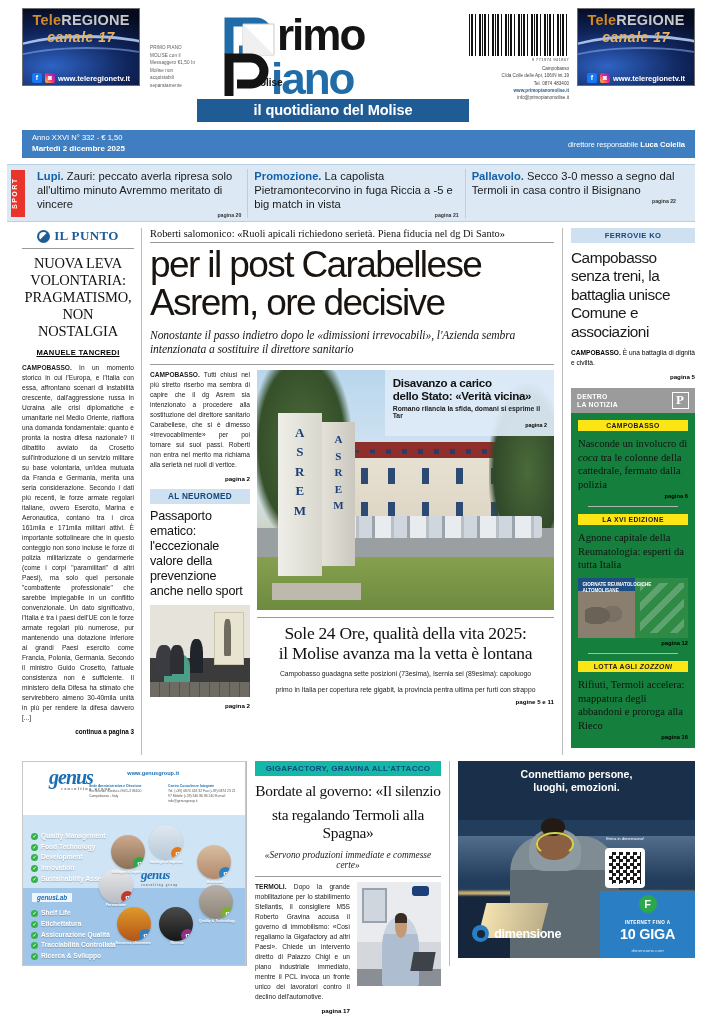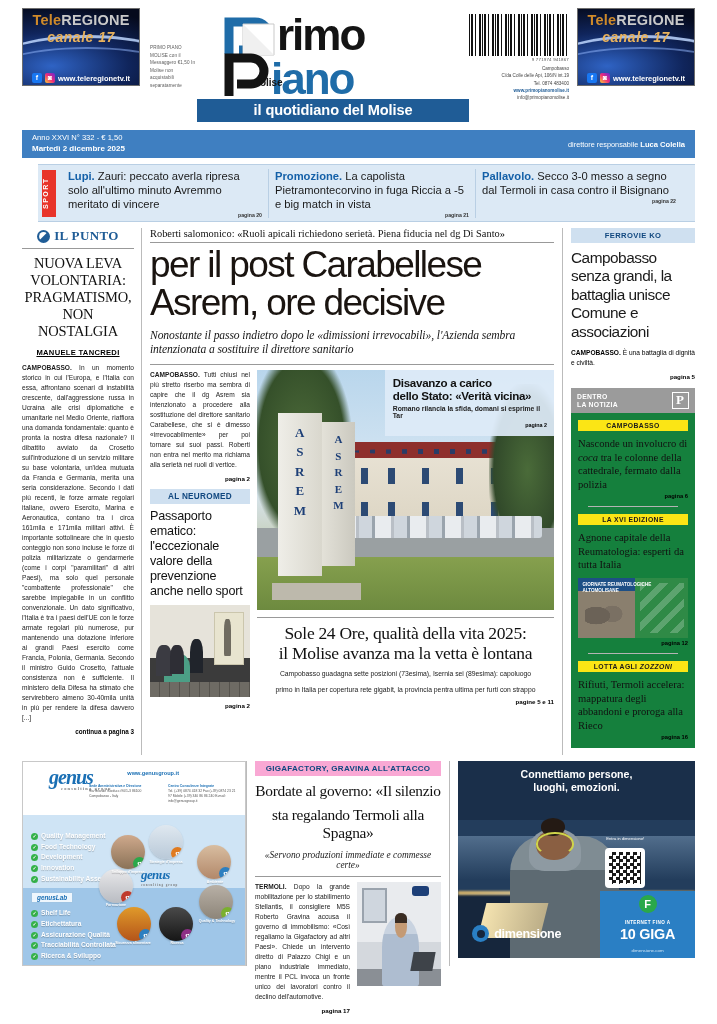--- a/index.html
+++ b/index.html
@@ -56,21 +56,21 @@
 
   
   .infobar { margin:2px 22px 0 22px; background:#3f7fc1; color:#fff; height:28px;
       display:flex; align-items:center; justify-content:space-between; padding:0 10px; }
   .anno { font-size:7.6px; line-height:1.35; }
   .anno b { display:block; font-size:8px; }
   .dirett { font-size:7.3px; }
   .dirett b { font-size:7.6px;text-align:center; }
 
   
-  .sportstrip { margin:6px 22px 0 38px; background:#dce9f5; display:flex;
+  .sportstrip { margin:6px 22px 0 7px; background:#dce9f5; display:flex;
       border-top:1px solid #b9cfe4; border-bottom:1px solid #b9cfe4; padding:4px 13px 3px 0; }
   .sport-tab { width:14px; background:#e8342a; color:#fff; font-size:7px; font-weight:bold;
       writing-mode:vertical-rl; transform:rotate(180deg); text-align:center;
       letter-spacing:1.5px; margin:1px 6px 1px 4px; padding:4px 0; }
   .sport-item { flex:1 1 0; padding:0 6px; border-right:1px solid #b9cfe4; }
   .sport-item:last-child { border-right:none; }
   .sport-item p { font-size:11.2px; line-height:1.25; color:#1a1a1a; }
   .sport-item p b { color:#1460a8; }
   .sport-pag { text-align:right; font-size:5.2px; font-weight:bold; color:#333; margin-top:1px;}
 
@@ -229,21 +229,21 @@
   .wnode .g { position:absolute; right:-1px; bottom:-1px; width:13px; height:13px; border-radius:50%;
       color:#fff; font-size:9px; font-weight:bold; text-align:center; line-height:13px;
       font-family:"Liberation Serif", serif; }
   .wlabel { position:absolute; font-size:3.6px; color:#fff; font-weight:bold; text-align:center;
       width:40px; line-height:1.2; text-shadow:0 1px 1px rgba(0,0,0,.3); }
   .wcenter { position:absolute; left:44px; top:44px; font-family:"Liberation Serif", serif;
       font-size:13px; font-weight:bold; color:#1a6fb4; font-style:italic; letter-spacing:-.6px;}
   .wcenter small { display:block; font-size:3.2px; font-style:normal; letter-spacing:.9px; color:#7a7a7a; }
 
   .mid-art { flex:1 1 auto; padding:0 8px; border-left:1px solid #bbb; border-right:1px solid #bbb; }
-  .giga-tag { background:#f9a8d4; color:#10477f; font-size:8px; font-weight:bold;
+  .giga-tag { background:#14b8a6; color:#10477f; font-size:8px; font-weight:bold;
       text-align:center; padding:3px 0; letter-spacing:.3px; }
   .giga-title { font-family:"Liberation Serif", serif; font-size:15.4px; line-height:1.18;
       text-align:center; margin-top:6px; color:#111; letter-spacing:-.3px; }
   .giga-sub { font-family:"Liberation Serif", serif; font-style:italic; font-size:9.4px;
       text-align:center; margin-top:7px; color:#222; }
   .giga-rule { border-top:1px solid #999; margin:6px 0 5px 0; }
   .giga-flex { display:flex; gap:7px; }
   .giga-col { width:95px; flex:0 0 95px; }
   .giga-photo { flex:1 1 auto; position:relative; overflow:hidden; background:#e3e6ea; height:104px; }
   .gp-wall { position:absolute; inset:0; background:linear-gradient(180deg,#e9ebee 0 58%, #d4d8dd 58% 100%); }
@@ -483,21 +483,21 @@
           <div class="sole-title">il Molise avanza ma la vetta è lontana</div>
           <div class="sole-sub">Campobasso guadagna sette posizioni (73esima), Isernia sei (89esima): capoluogo</div>
           <div class="sole-sub">primo in Italia per copertura rete gigabit, la provincia pentra ultima per furti con strappo</div>
           <div class="sole-pag">pagine 5 e 11</div>
         </div>
       </div>
     </div>
 
     <div class="col-right">
       <div class="rtag">FERROVIE KO</div>
-      <div class="rtitle">Campobasso senza grandi, la battaglia unisce Comune e associazioni</div>
+      <div class="rtitle">Campobasso senza treni, la battaglia unisce Comune e associazioni</div>
       <div class="rbody"><b>CAMPOBASSO.</b><span> È una battaglia di dignità e civiltà.</span></div>
       <div class="rpag">pagina 5</div>
 
       <div class="dentro">
         <div class="dentro-hd">
           <span><span>DENTRO</span><br><span>LA NOTIZIA</span></span>
           <span class="dentro-logo"></span>
         </div>
 
         <div>

